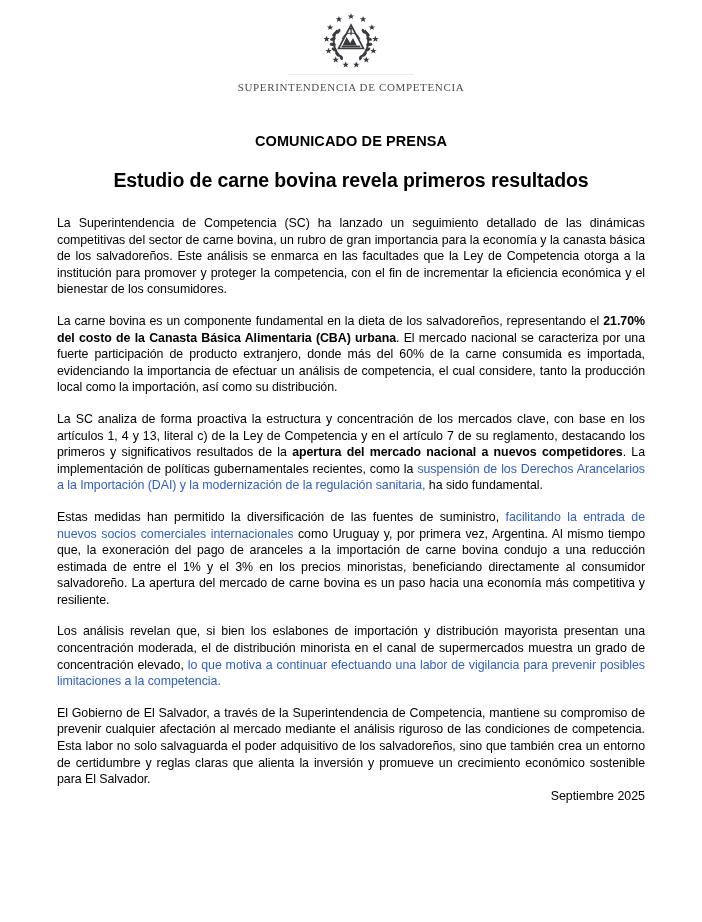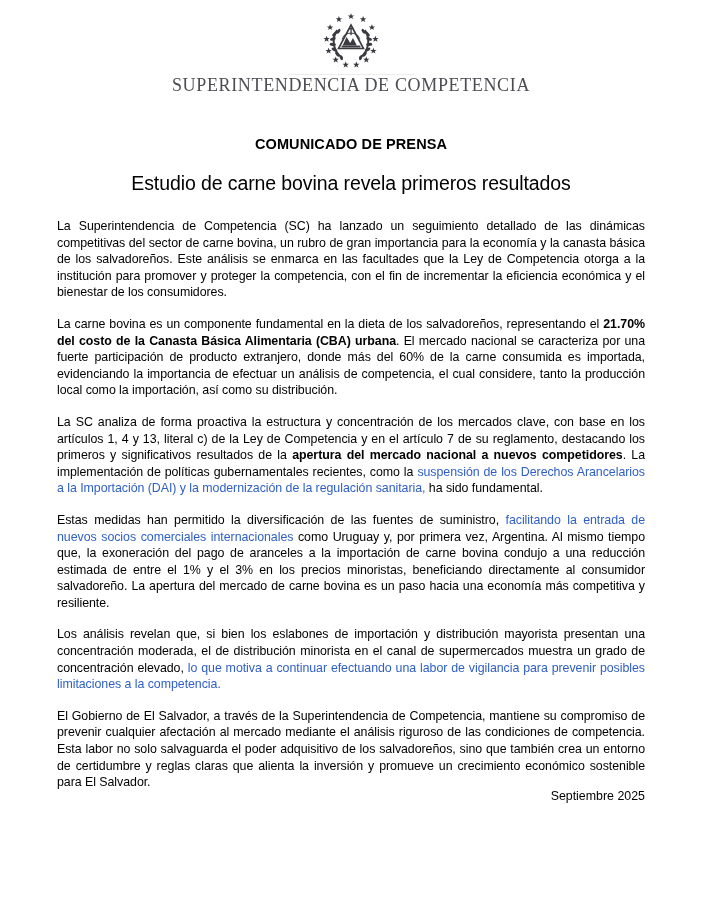--- a/index.html
+++ b/index.html
@@ -37,38 +37,38 @@
     line-height: 0;
   }
   .emblem-rule {
     width: 126px;
     height: 1px;
     background: #ececed;
     margin: 6px auto 0 auto;
   }
   .org-name {
     font-family: "Liberation Serif", serif;
-    font-size: 18px;
+    font-size: 11px;
     letter-spacing: 0.65px;
     color: #4c4c52;
-    margin-top: 0;
+    margin-top: 6px;
     white-space: nowrap;
   }
 
   
   .kicker {
     text-align: center;
     font-weight: bold;
     font-size: 14.5px;
     margin-top: 40px;
     letter-spacing: 0.1px;
   }
   .headline {
     text-align: center;
-    font-weight: normal;
+    font-weight: bold;
     font-size: 19.5px;
     line-height: 25px;
     margin-top: 19px;
     letter-spacing: -0.1px;
   }
   .headline .l2 { display: block; }
 
   
   .body-copy {
     margin-top: 22px;

